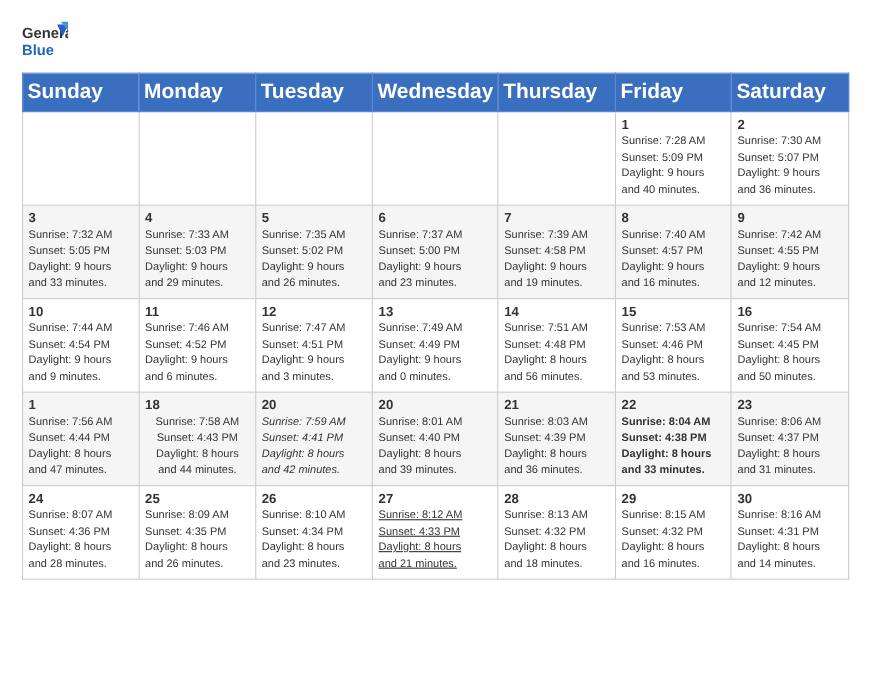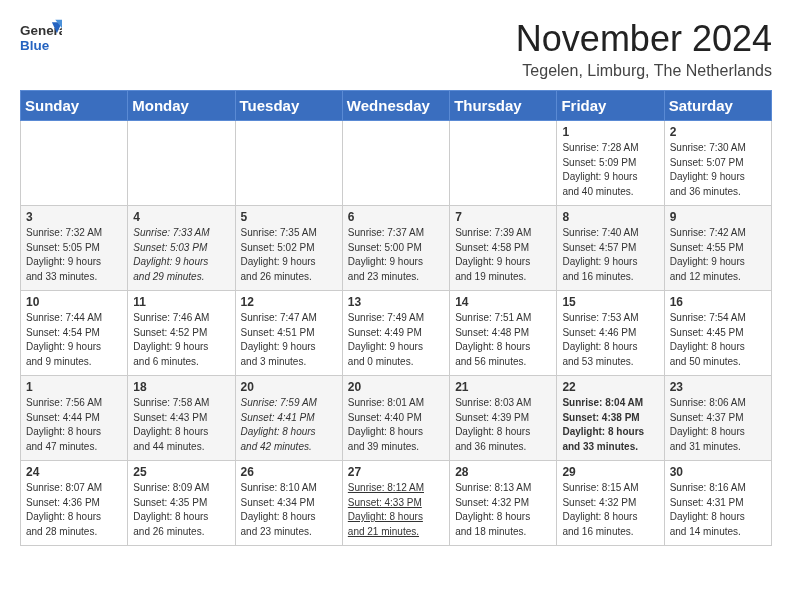--- a/index.html
+++ b/index.html
@@ -11,21 +11,21 @@
     
     .title-block { text-align: right; }
     .month-title { font-size: 36px; font-weight: normal; color: #222; }
     .location { font-size: 16px; color: #444; margin-top: 2px; }
     
     .calendar { width: 100%; border-collapse: collapse; margin: 0 10px; width: calc(100% - 20px); margin-left: 10px; }
     
     .calendar th {
       background: #3a6ebf;
       color: #fff;
-      font-size: 15px;
+      font-size: 19px;
       font-weight: bold;
       padding: 6px 4px;
       text-align: left;
       border: 1px solid #5a8ad4;
     }
     
     .calendar td {
       vertical-align: top;
       border: 1px solid #ccc;
       padding: 4px 5px;
@@ -62,24 +62,20 @@
 
 <div>
   <div class="header">
     <div class="logo">
       <svg class="logo-svg" viewBox="0 0 50 45" xmlns="http://www.w3.org/2000/svg">
         <text x="0" y="20" font-size="16" font-weight="bold" fill="#333">General</text>
         <text x="0" y="38" font-size="16" font-weight="bold" fill="#2563c0">Blue</text>
         <polygon points="38,5 50,5 44,18" fill="#2563c0"></polygon>
         <polygon points="42,2 50,2 50,12" fill="#4a90d9"></polygon>
       </svg>
-    </div>
-    <div class="title-block">
-      <div class="month-title">November 2024</div>
-      <div class="location">Tegelen, Limburg, The Netherlands</div>
     </div>
   </div>
 
   <div class="calendar-wrapper">
     <table class="calendar">
       <thead>
         <tr>
           <th>Sunday</th>
           <th>Monday</th>
           <th>Tuesday</th>
@@ -114,21 +110,21 @@
           <tr>
             <td>
               <span class="day-num">3</span>
               <div class="day-info" style="white-space: pre-line;">Sunrise: 7:32 AM
 Sunset: 5:05 PM
 Daylight: 9 hours
 and 33 minutes.</div>
             </td>
             <td>
               <span class="day-num">4</span>
-              <div class="day-info" style="white-space: pre-line; font-style: italic;">Sunrise: 7:33 AM
+              <div class="day-info" style="white-space: pre-line;">Sunrise: 7:33 AM
 Sunset: 5:03 PM
 Daylight: 9 hours
 and 29 minutes.</div>
             </td>
             <td>
               <span class="day-num">5</span>
               <div class="day-info" style="white-space: pre-line;">Sunrise: 7:35 AM
 Sunset: 5:02 PM
 Daylight: 9 hours
 and 26 minutes.</div>
@@ -216,21 +212,21 @@
           <tr>
             <td>
               <span class="day-num">1</span>
               <div class="day-info" style="white-space: pre-line;">Sunrise: 7:56 AM
 Sunset: 4:44 PM
 Daylight: 8 hours
 and 47 minutes.</div>
             </td>
             <td>
               <span class="day-num">18</span>
-              <div class="day-info" style="white-space: pre-line;">Sunrise: 7:58 AM
+              <div class="day-info" style="white-space: pre-line; text-align: center;">Sunrise: 7:58 AM
 Sunset: 4:43 PM
 Daylight: 8 hours
 and 44 minutes.</div>
             </td>
             <td>
               <span class="day-num">20</span>
               <div class="day-info" style="white-space: pre-line; font-style: italic;">Sunrise: 7:59 AM
 Sunset: 4:41 PM
 Daylight: 8 hours
 and 42 minutes.</div>

